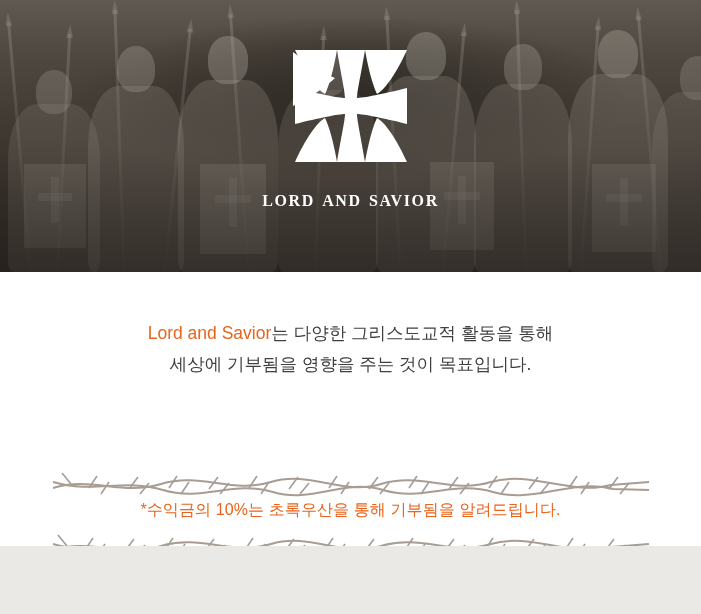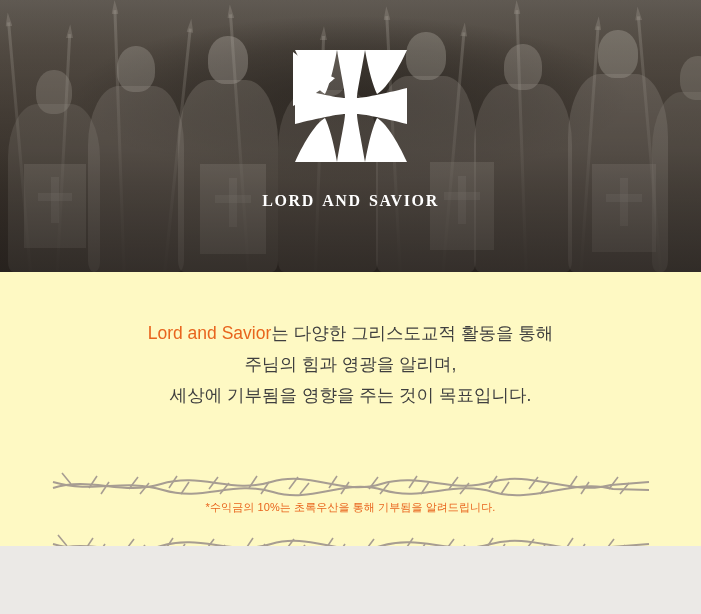--- a/index.html
+++ b/index.html
@@ -108,21 +108,21 @@
     text-transform: lowercase;
     font-weight: 600;
     font-family: "Liberation Serif", serif;
   }
 
   
   .body-section {
     position: relative;
     width: 701px;
     height: 342px;
-    background: #fef9c3;
+    background: #ffffff;
   }
   .statement {
     padding-top: 46px;
     text-align: center;
     color: #3f3f3f;
     font-size: 17.5px;
     line-height: 31px;
     font-family: "Liberation Sans", sans-serif;
   }
   .statement .accent {
@@ -143,21 +143,21 @@
   .vine-top { top: 196px; }
   .vine-bottom { top: 260px; }
 
   .note {
     position: absolute;
     top: 228px;
     left: 0;
     width: 100%;
     text-align: center;
     color: #e8641d;
-    font-size: 11px;
+    font-size: 16px;
     letter-spacing: 0.1px;
   }
 </style>
 </head>
 <body>
 
 <div class="page">
 
   <div class="hero">
     <div class="hero-bg"></div>
@@ -279,21 +279,20 @@
       <div class="brand">Lord and Savior</div>
     </div>
   </div>
 
   <div class="body-section">
 
     <div class="statement">
       <p>
         <span class="accent">Lord and Savior</span><span>는 다양한 그리스도교적 활동을 통해</span>
       </p>
-      <p>주님의 힘과 영광을 알리며,</p>
       <p>세상에 기부됨을 영향을 주는 것이 목표입니다.</p>
     </div>
 
     <svg class="vine vine-top" viewBox="0 0 600 34" aria-hidden="true">
       <g stroke="#a79d92" stroke-width="2" fill="none">
         <path d="M2 20 C 40 8, 70 28, 110 16 S 180 26, 220 14 S 290 28, 330 16 S 400 26, 440 14 S 520 28, 560 17 L598 14"></path>
         <path d="M2 14 C 44 26, 72 10, 112 22 S 182 12, 222 24 S 292 10, 332 22 S 402 12, 442 24 S 522 10, 562 21 L598 22"></path>
       </g>
       <g stroke="#a79d92" stroke-width="1.6">
         <path d="M20 16 l-9 -11 M38 20 l8 -12 M58 14 l-8 12 M78 21 l9 -12 M98 15 l-9 11 M118 20 l8 -12 M138 14 l-8 12 M158 21 l9 -12 M178 15 l-9 11 M198 20 l8 -12 M218 14 l-8 12 M238 21 l9 -12 M258 15 l-9 11 M278 20 l8 -12 M298 14 l-8 12 M318 21 l9 -12 M338 15 l-9 11 M358 20 l8 -12 M378 14 l-8 12 M398 21 l9 -12 M418 15 l-9 11 M438 20 l8 -12 M458 14 l-8 12 M478 21 l9 -12 M498 15 l-9 11 M518 20 l8 -12 M538 14 l-8 12 M558 21 l9 -12 M578 15 l-9 11"></path>

